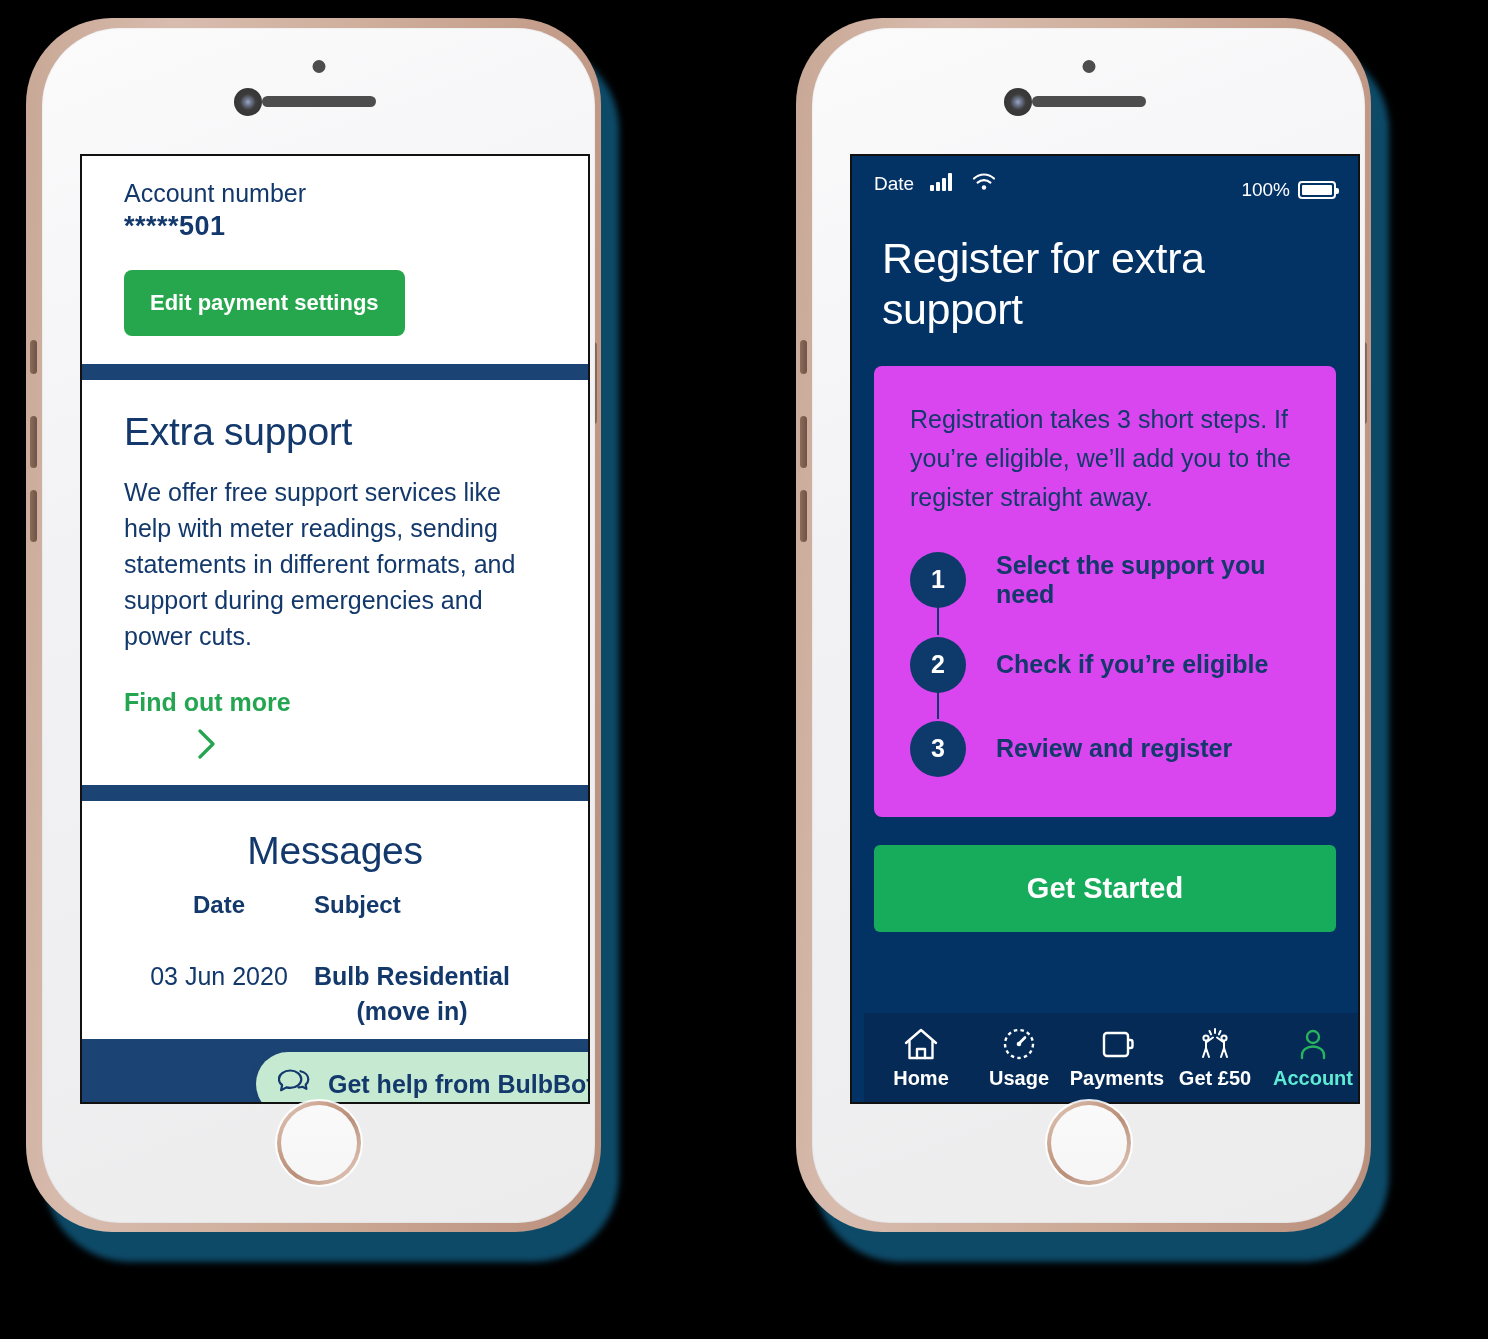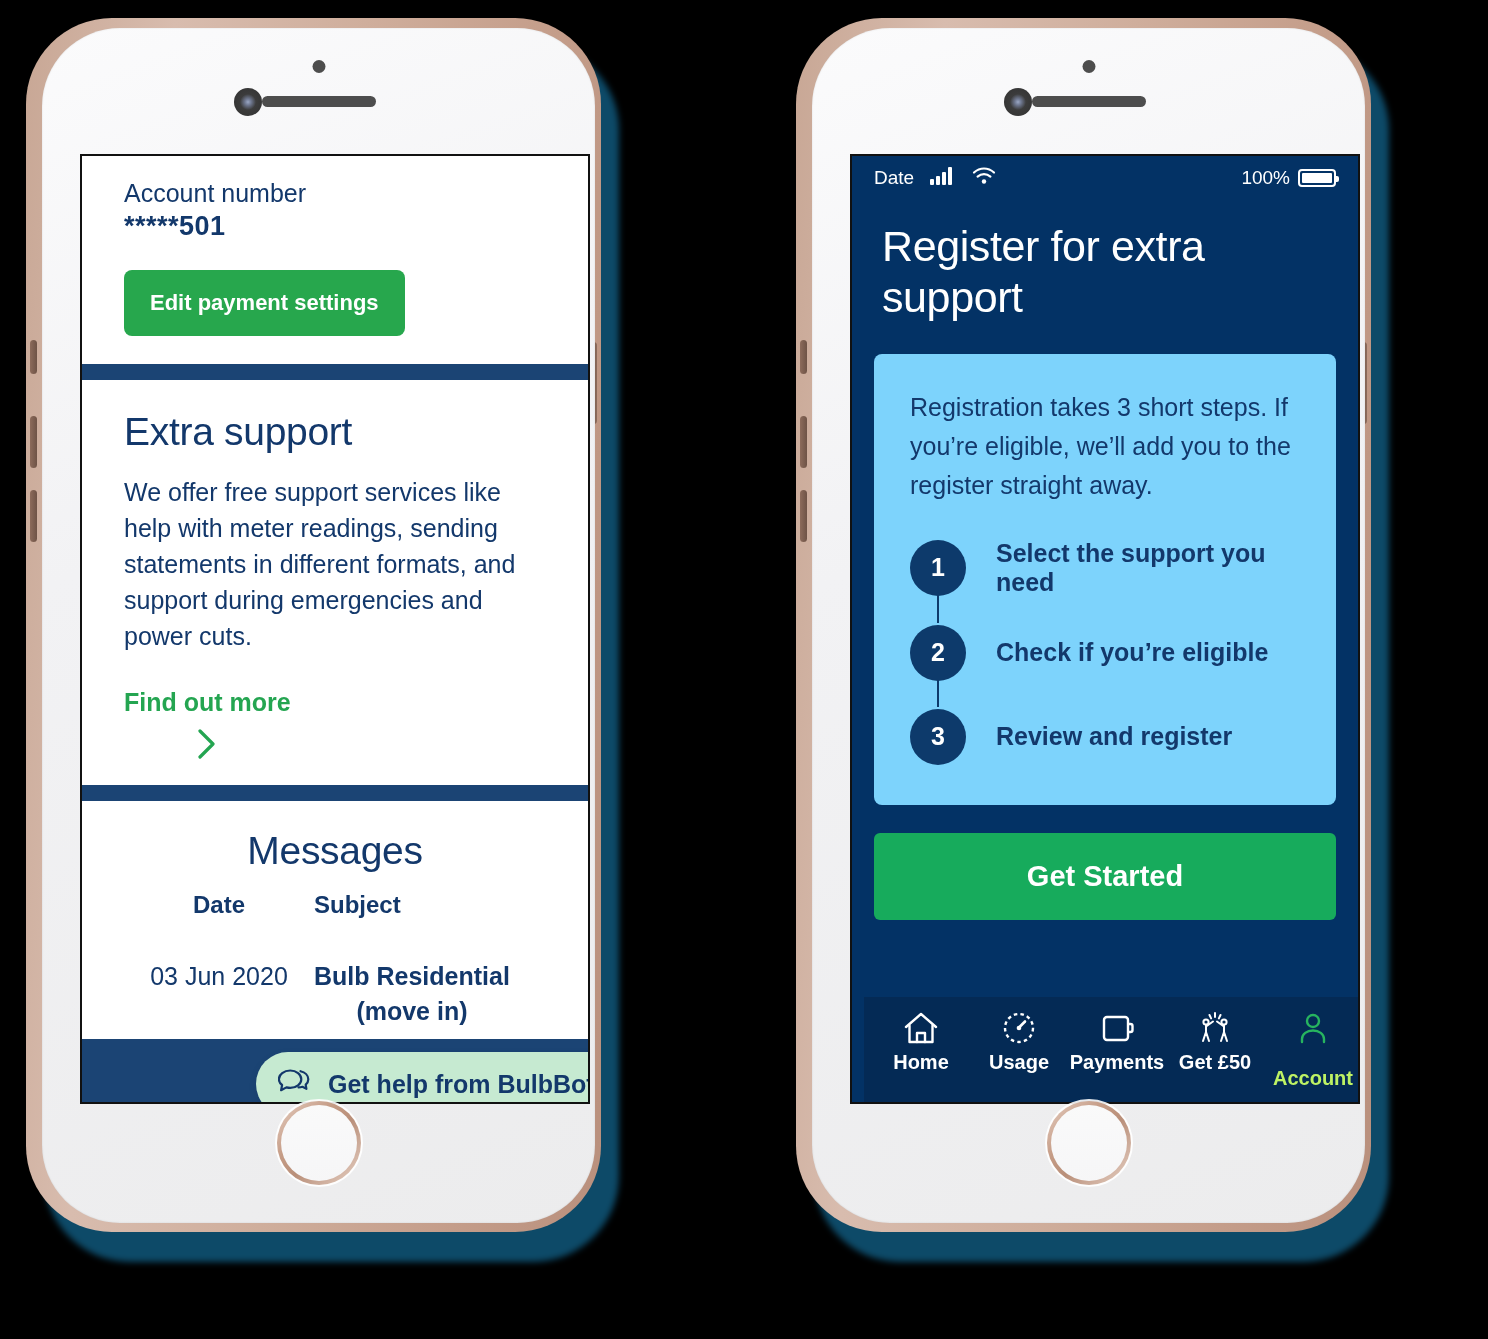--- a/index.html
+++ b/index.html
@@ -140,38 +140,38 @@
     font-size: 25px; font-weight: 700; color: #13386b; white-space: nowrap;
   }
 
   
   .statusbar {
     display: flex; align-items: center; justify-content: space-between;
     padding: 11px 22px 6px 22px; color: #fff;
   }
   .sb-left { display: flex; align-items: center; gap: 16px; }
   .carrier { font-size: 19px; }
-  .sb-right { display: flex; align-items: center; gap: 8px; }
+  .sb-right { display: flex; align-items: center; gap: 8px; margin-top: 12px; }
   .batt-pct { font-size: 19px; }
   .batt {
     width: 38px; height: 18px; border: 2px solid #fff; border-radius: 4px;
     position: relative; padding: 2px;
   }
   .batt::after {
     content: ""; position: absolute; right: -5px; top: 5px;
     width: 3px; height: 6px; background: #fff; border-radius: 0 2px 2px 0;
   }
   .batt i { display: block; height: 100%; background: #fff; border-radius: 1px; }
 
   .reg-title {
     color: #fff; font-size: 43px; line-height: 1.18;
     padding: 26px 30px 0 30px; letter-spacing: -.4px;
   }
   .reg-card {
-    margin: 32px 22px 0 22px; background: #7dd3fc; border-radius: 8px;
+    margin: 32px 22px 0 22px; background: #d946ef; border-radius: 8px;
     padding: 34px 36px 40px 36px;
   }
   .reg-intro { font-size: 25px; color: #13386b; line-height: 1.55; }
   .steps { margin-top: 34px; position: relative; }
   .step { display: flex; align-items: center; position: relative; }
   .step + .step { margin-top: 28px; }
   .bullet {
     width: 56px; height: 56px; border-radius: 50%;
     background: #0d3a6b; color: #fff;
     display: flex; align-items: center; justify-content: center;
@@ -193,21 +193,21 @@
   .tabbar {
     position: absolute; left: 12px; bottom: 0; width: 100%;
     background: #042a55;
     display: flex; padding: 14px 8px 12px 8px;
   }
   .tab {
     flex: 1; display: flex; flex-direction: column; align-items: center; gap: 6px;
     cursor: pointer;
   }
   .tab .tlabel { font-size: 20px; font-weight: 700; color: #ffffff; }
-  .tab.active .tlabel { color: #bef264; margin-top: 16px; }
+  .tab.active .tlabel { color: #5eead4; }
   .tab svg { display: block; }
 </style>
 </head>
 <body>
 
 <div class="stage">
 
   <div class="phone left">
     <div class="phone-shadow"></div>
     <div class="phone-edge">

